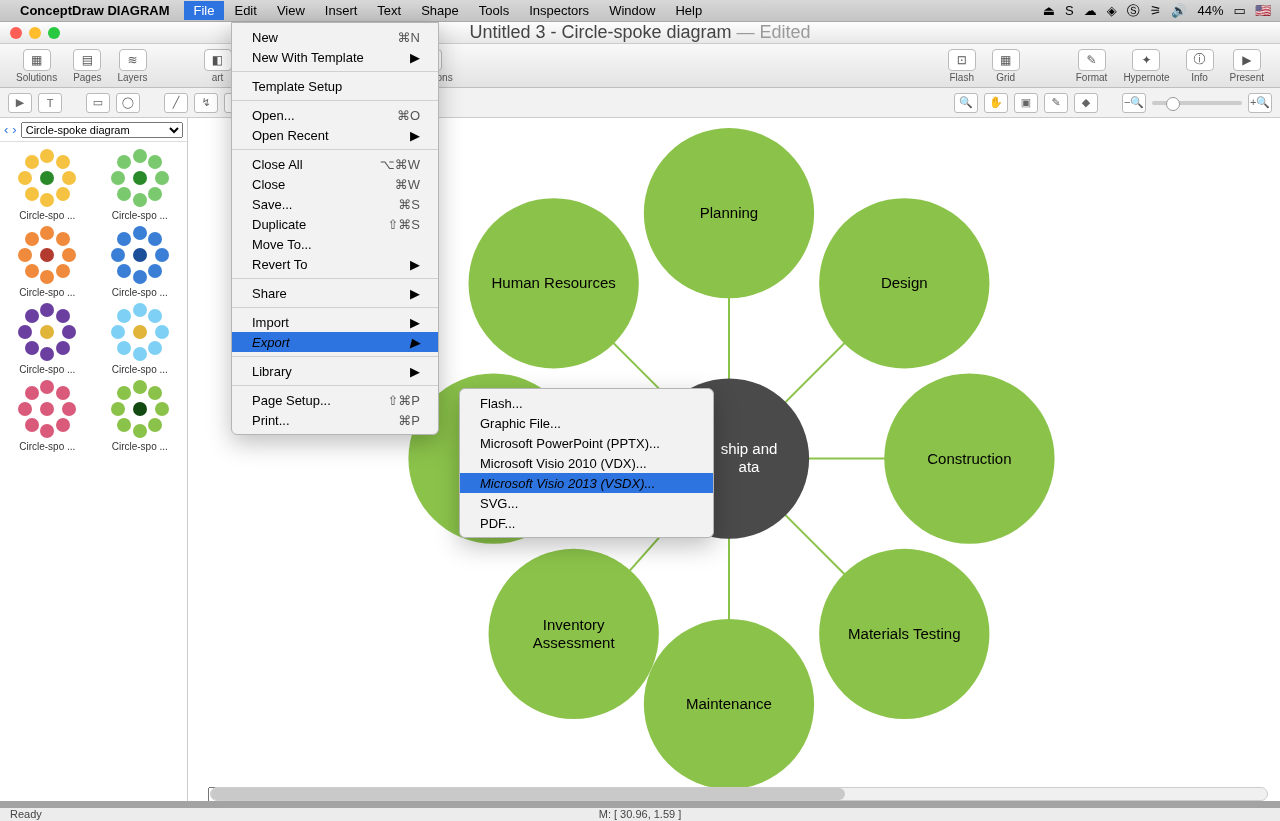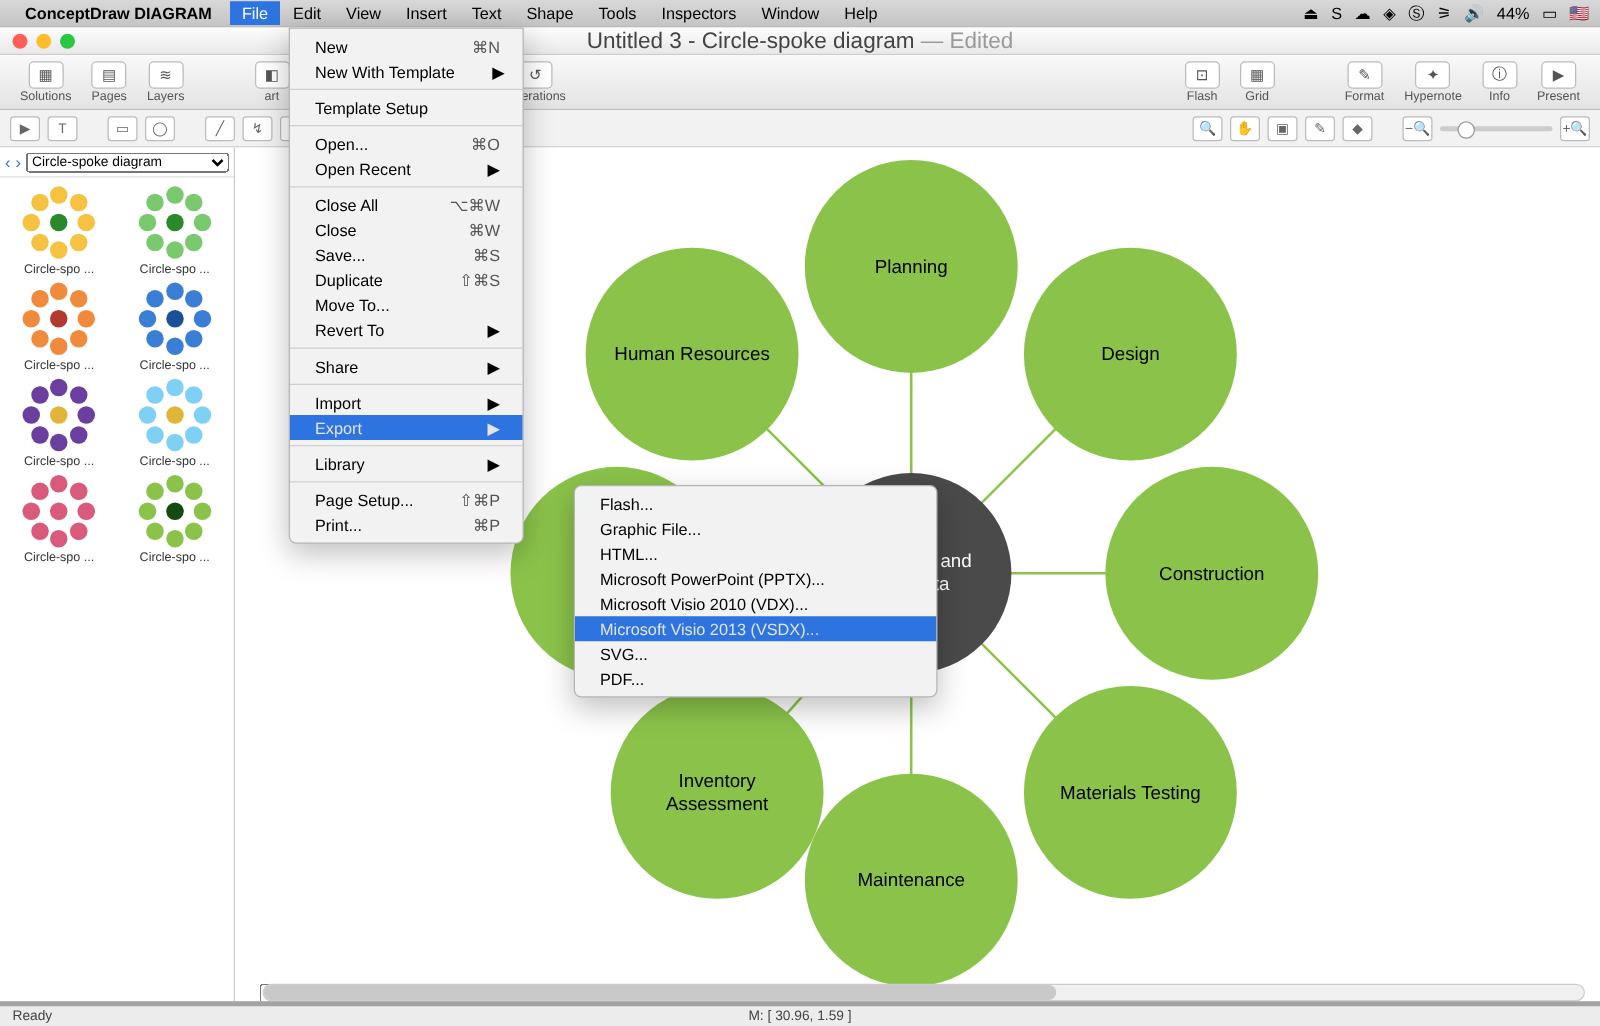--- a/index.html
+++ b/index.html
@@ -56,32 +56,32 @@
 .spoke-circle{fill:#8bc34a;}
 .spoke-text{fill:#000;font-size:15px;text-anchor:middle;}
 .hub-circle{fill:#4a4a4a;}
 .hub-text{fill:#fff;font-size:15px;text-anchor:middle;}
 
 
 .hscroll { position:absolute; left:210px; right:12px; bottom:20px; height:14px; background:#f0f0f0; border:1px solid #ccc; border-radius:7px; }
 .hscroll .thumb{position:absolute;left:0;top:0;width:60%;height:100%;background:#c9c9c9;border-radius:7px;}
 .zoominput{position:absolute; left:208px; bottom:18px;}
 .zoominput select{width:92px;font-size:11px;}
-.status { position:absolute; left:0; right:0; bottom:0; height:20px; background:#ececec; border-top:4px solid #a3a3a3; display:flex; align-items:center; padding:0 10px; font-size:11px; color:#444;}
+.status { position:absolute; left:0; right:0; bottom:0; height:20px; background:#ececec; border-top:7px solid #a3a3a3; display:flex; align-items:flex-start; padding:0 10px; font-size:11px; color:#444;}
 .status .coords{position:absolute;left:50%;transform:translateX(-50%);}
 
 
 .menu { position:absolute; background:#f2f2f2; border:1px solid #b5b5b5; box-shadow:0 8px 24px rgba(0,0,0,0.25); border-radius:0 0 6px 6px; font-size:13px; padding:4px 0; }
 .menu .row { display:flex; align-items:center; height:20px; padding:0 18px 0 20px; position:relative; white-space:nowrap;}
 .menu .row .sc{margin-left:auto; padding-left:30px; color:#555;}
 .menu .row .arr{margin-left:auto; padding-left:30px;}
-.menu .row.sel{background:#2e74e0;color:#e5e5e5;}
+.menu .row.sel{background:#2e74e0;color:#000000;font-style:italic;}
 .menu hr{border:none;border-top:1px solid #d0d0d0;margin:4px 0;}
-#filemenu{left:231px; top:22px; width:188px;}
-#exportmenu{left:459px; top:388px; width:291px; border-radius:6px;}
+#filemenu{left:231px; top:22px; width:208px;}
+#exportmenu{left:459px; top:388px; width:255px; border-radius:6px;}
 </style>
 </head>
 <body>
 
 <div class="menubar">
   <span class="apple"></span>
   <span class="appname">ConceptDraw DIAGRAM</span>
   <span class="mitem sel">File</span>
   <span class="mitem">Edit</span>
   <span class="mitem">View</span>
@@ -447,23 +447,20 @@
   </div>
 
 <div class="menu" id="exportmenu">
     <div class="row">
       <span>Flash...</span>
     </div>
     <div class="row">
       <span>Graphic File...</span>
     </div>
     <div class="row">
-      <span>HTML...</span>
-    </div>
-    <div class="row">
       <span>Microsoft PowerPoint (PPTX)...</span>
     </div>
     <div class="row">
       <span>Microsoft Visio 2010 (VDX)...</span>
     </div>
     <div class="row sel">
       <span>Microsoft Visio 2013 (VSDX)...</span>
     </div>
     <div class="row">
       <span>SVG...</span>

